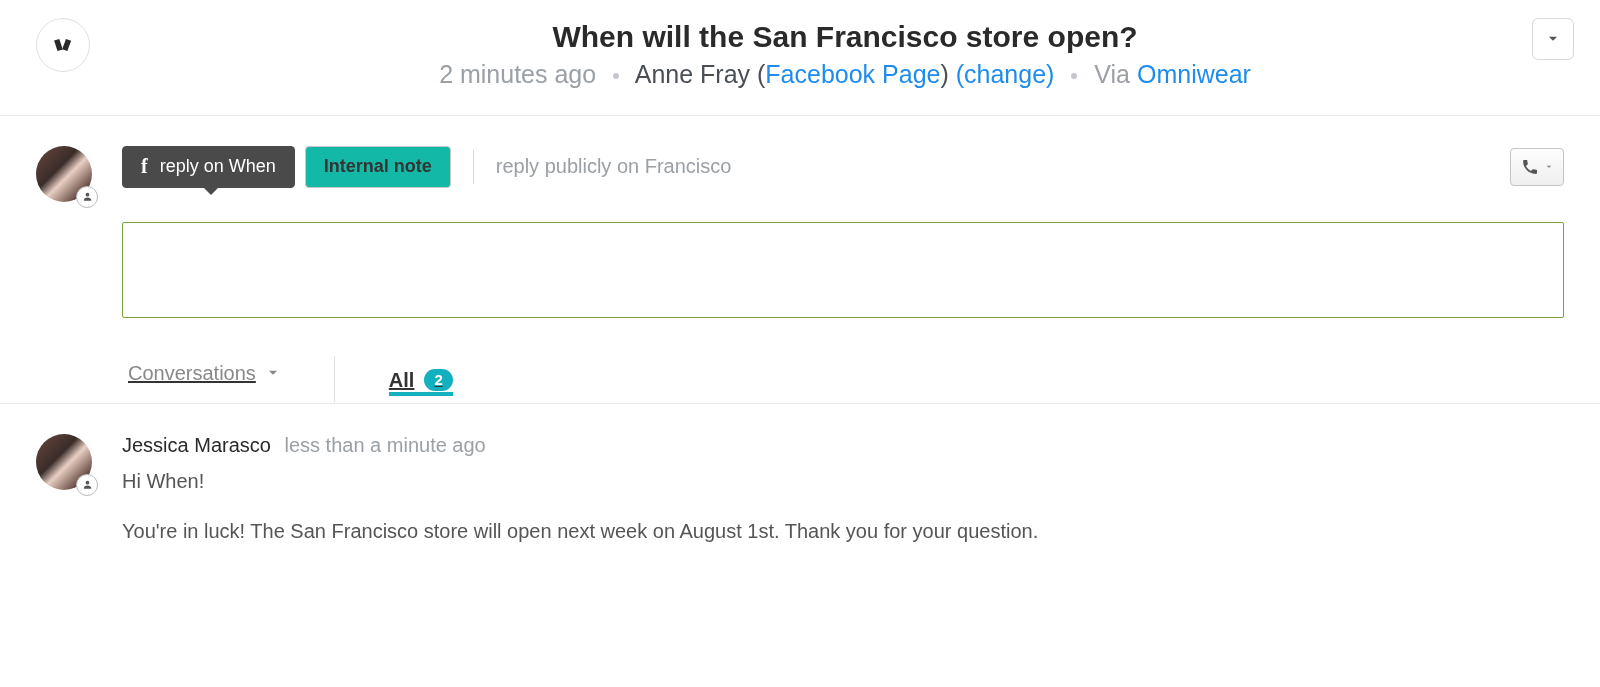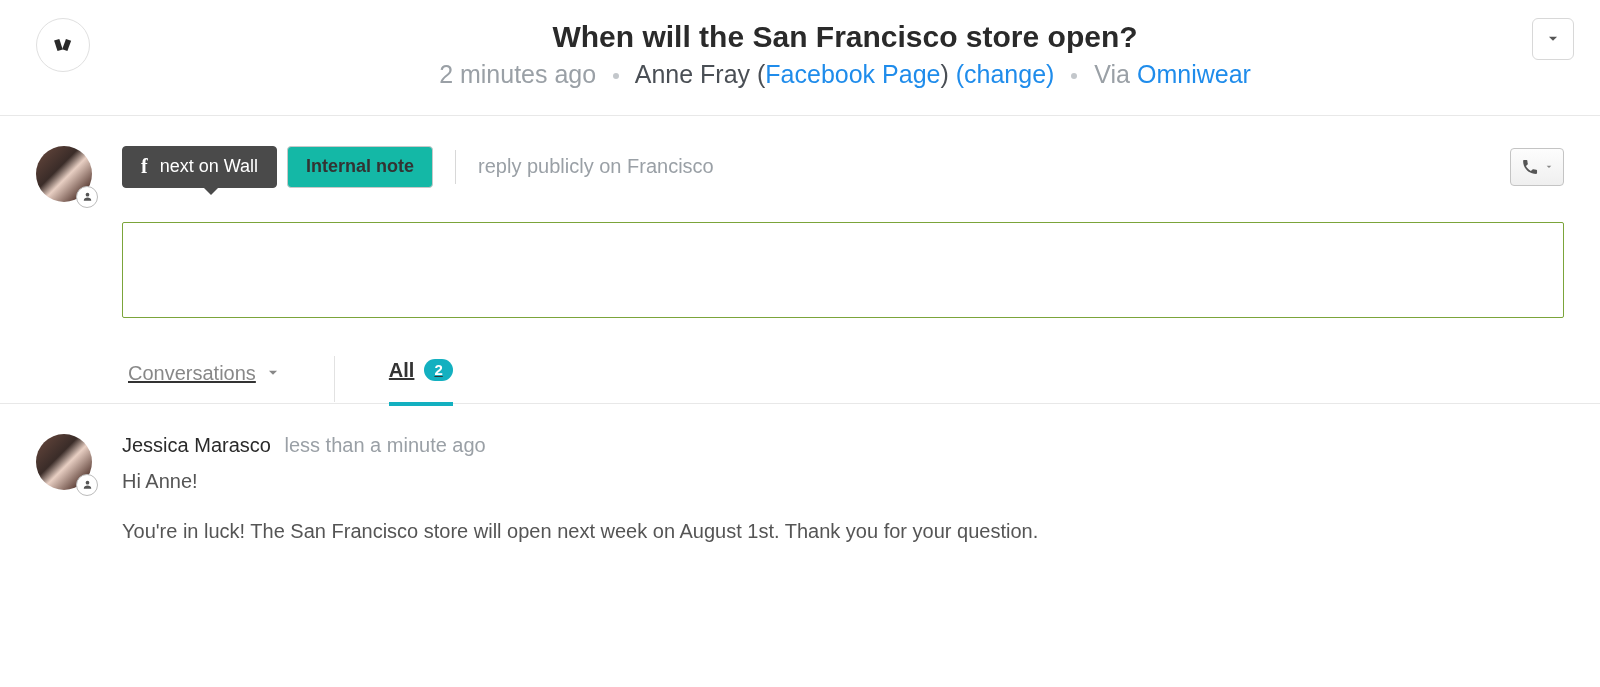--- a/index.html
+++ b/index.html
@@ -194,21 +194,21 @@
     background: #e2e2e2;
     margin: 0 54px 6px 54px;
   }
   .tab-all {
     display: flex;
     align-items: center;
     gap: 10px;
     font-size: 20px;
     font-weight: 700;
     color: #333;
-    padding-bottom: 20px;
+    padding-bottom: 0;
     border-bottom: 4px solid #13b0c0;
     cursor: pointer;
   }
   .pill {
     background: #13b0c0;
     color: #fff;
     border-radius: 12px;
     font-size: 15px;
     font-weight: 600;
     padding: 2px 10px;
@@ -271,21 +271,21 @@
       <svg viewBox="0 0 24 24">
           <circle cx="12" cy="8" r="4"></circle>
           <path d="M4 20c0-4 4-6 8-6s8 2 8 6v1H4z"></path>
         </svg>
     </div>
   </div>
   <div class="compose-main">
     <div class="toolbar">
       <div class="btn btn-dark">
         <span class="fb-letter">f</span>
-        <span>next on Wall</span>
+        <span>reply on When</span>
       </div>
       <div class="btn btn-light">
         <span>Internal note</span>
       </div>
       <div class="v-sep"></div>
       <div class="placeholder-action">reply publicly on Francisco</div>
       <div class="call-btn">
         <svg viewBox="0 0 24 24">
             <path d="M6.6 10.8c1.4 2.8 3.8 5.2 6.6 6.6l2.2-2.2c.3-.3.7-.4 1.1-.3 1.2.4 2.5.6 3.8.6.6 0 1.1.5 1.1 1.1v3.5c0 .6-.5 1.1-1.1 1.1C10.2 21.2 2.8 13.8 2.8 3.7c0-.6.5-1.1 1.1-1.1h3.5c.6 0 1.1.5 1.1 1.1 0 1.3.2 2.6.6 3.8.1.4 0 .8-.3 1.1L6.6 10.8z"></path>
           </svg>
@@ -320,17 +320,17 @@
           <path d="M4 20c0-4 4-6 8-6s8 2 8 6v1H4z"></path>
         </svg>
     </div>
   </div>
   <div class="msg-main">
     <div class="msg-head">
       <span class="name">Jessica Marasco</span>
       <span class="time">less than a minute ago</span>
     </div>
     <div class="msg-body">
-      <p>Hi Anne!</p>
+      <p>Hi When!</p>
       <p>You're in luck! The San Francisco store will open next week on August 1st. Thank you for your question.</p>
     </div>
   </div>
 </div>
 
 </body></html>

